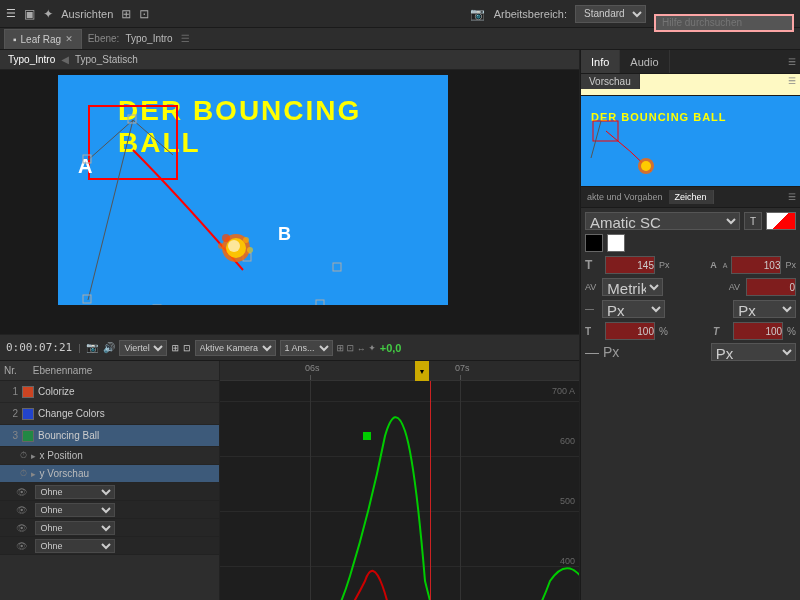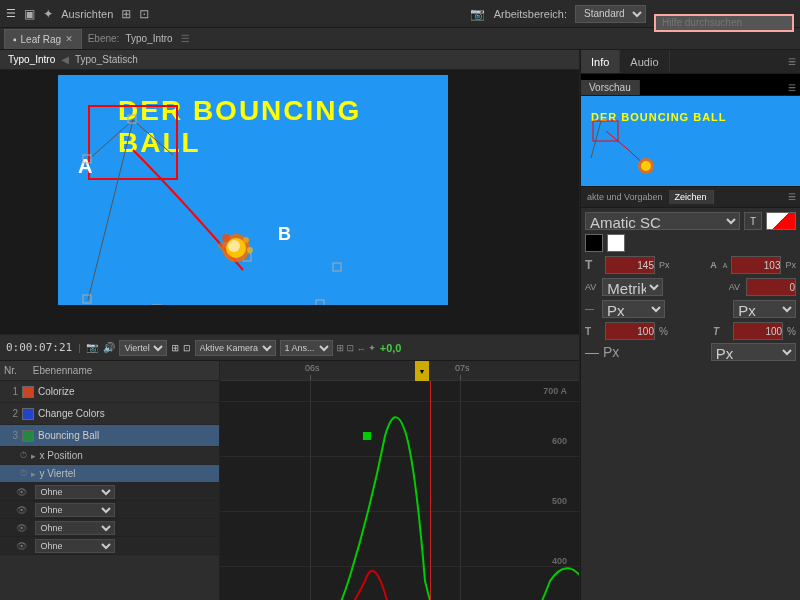--- a/index.html
+++ b/index.html
@@ -271,24 +271,23 @@
     }
     .graph-vline {
       position: absolute;
       top: 0;
       bottom: 0;
       width: 1px;
       background: #333;
     }
     .graph-label {
       position: absolute;
-      right: 12px;
+      right: 4px;
       font-size: 9px;
       color: #666;
-      font-weight: bold;
     }
     .graph-playhead {
       position: absolute;
       top: 0;
       bottom: 0;
       width: 1px;
       background: #cc2222;
       z-index: 10;
     }
 
@@ -523,21 +522,21 @@
         </div>
 
         <div class="sub-layer">
           <span style="margin-right:4px; font-size:9px; color:#777;">⏱</span>
           <span style="font-size:9px; color:#888; margin-right:4px;">▸</span>
           <span class="sub-layer-name">x Position</span>
         </div>
         <div class="sub-layer selected">
           <span style="margin-right:4px; font-size:9px; color:#777;">⏱</span>
           <span style="font-size:9px; color:#888; margin-right:4px;">▸</span>
-          <span class="sub-layer-name">y Viertel</span>
+          <span class="sub-layer-name">y Vorschau</span>
         </div>
 
         <div class="effect-rows">
           <div class="effect-row">
             <span style="font-size:9px; color:#777; margin-right:4px;">👁</span>
             <select class="effect-select">
               <option>Ohne</option>
             </select>
           </div>
           <div class="effect-row">
@@ -621,21 +620,21 @@
 
   <div class="right-panel">
 
     <div class="right-tabs">
       <div class="right-tab active">Info</div>
       <div class="right-tab">Audio</div>
       <div style="flex:1;"></div>
       <span style="font-size:9px; color:#888; padding:2px 4px;">☰</span>
     </div>
 
-    <div style="height:22px; background:#000000; display:flex; align-items:flex-end; border-bottom:1px solid #1a1a1a;gap:8px;">
+    <div style="height:22px; background:#fef9c3; display:flex; align-items:flex-start; border-bottom:1px solid #1a1a1a;gap:8px;">
       <span style="padding:2px 8px; background:#3a3a3a; font-size:10px; color:#ccc; border-right:1px solid #333; cursor:pointer;">Vorschau</span>
       <div style="flex:1;"></div>
       <span style="font-size:9px; color:#888; padding:2px 4px;">☰</span>
     </div>
 
     <div class="preview-thumb">
       <div style="background:#2196f3; width:100%; height:100%; display:flex; align-items:center; justify-content:center; position:relative; overflow:hidden;">
         <span style="color:#ffff00; font-size:11px; font-weight:bold; letter-spacing:1px; position:absolute; top:15px; left:10px;">DER BOUNCING BALL</span>
 
         <svg style="position:absolute;top:0;left:0;width:100%;height:100%;">

